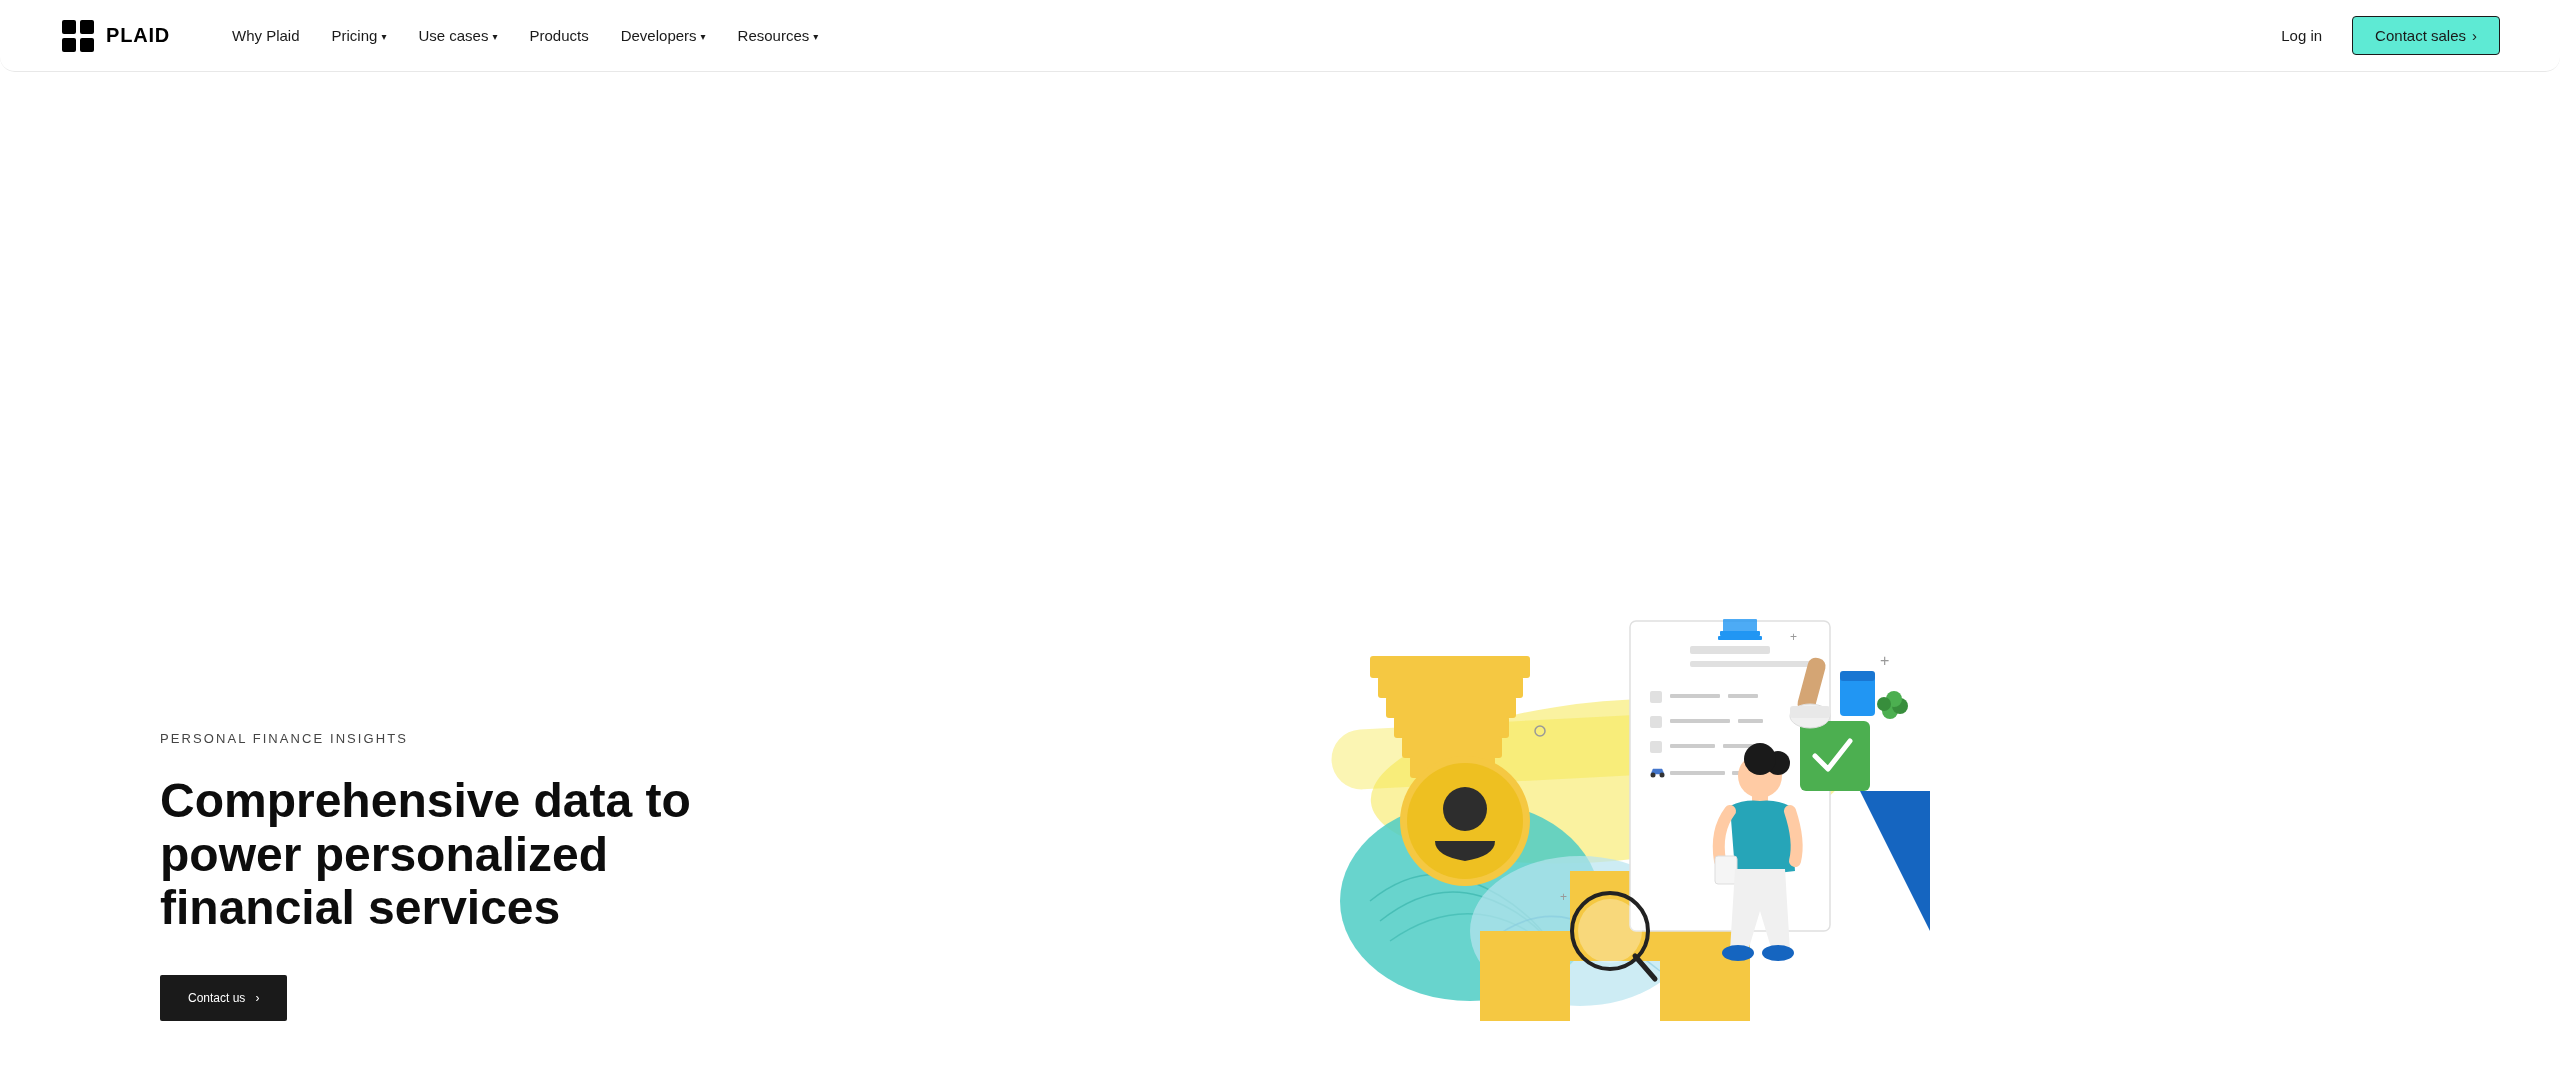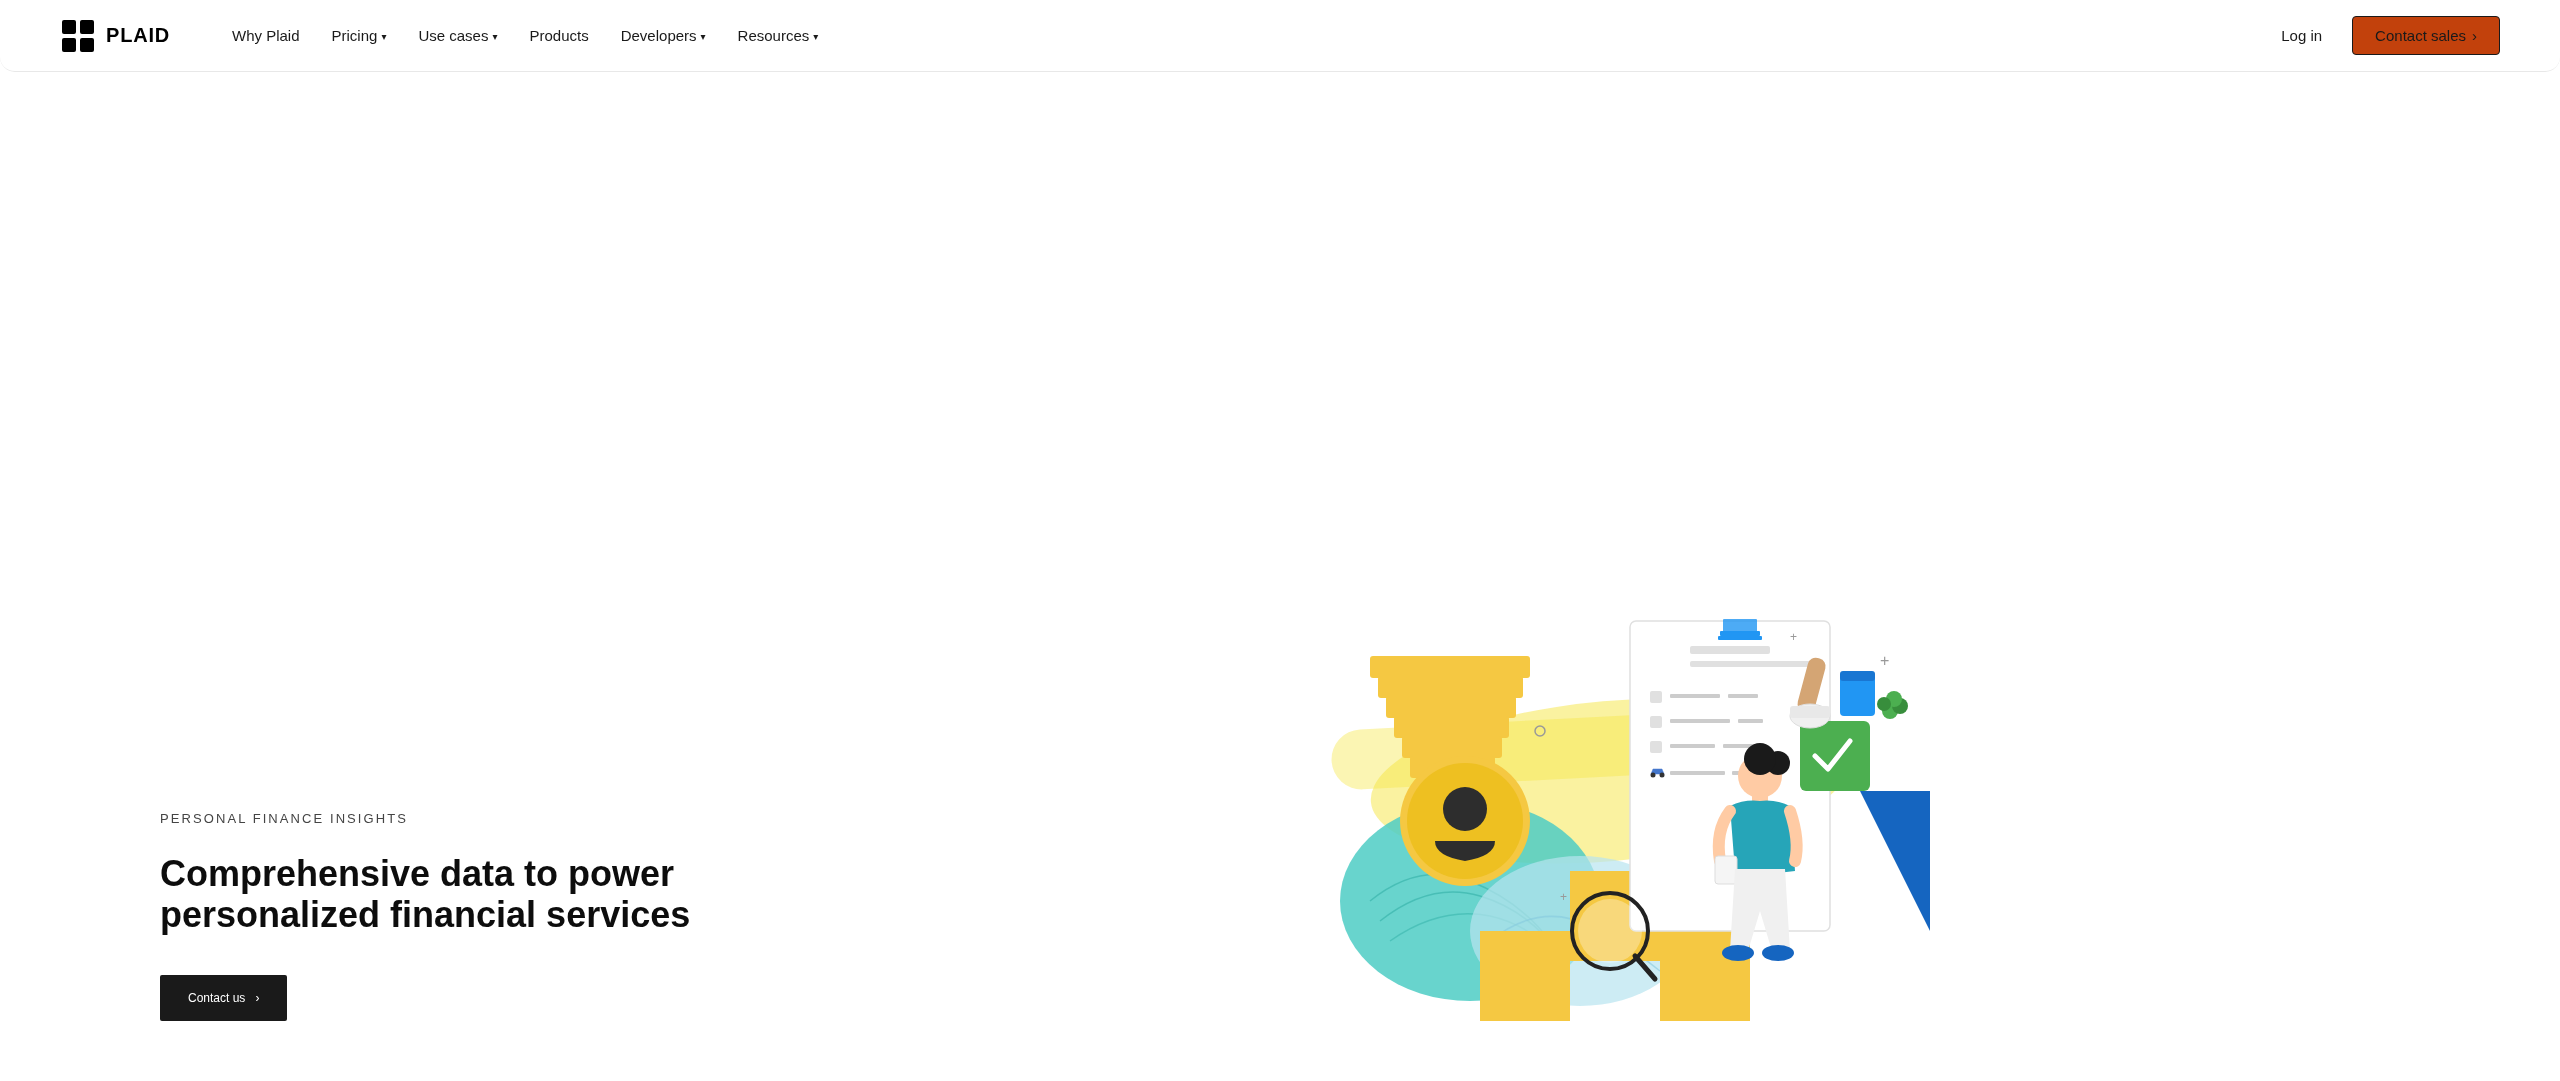--- a/index.html
+++ b/index.html
@@ -71,21 +71,21 @@
     .nav-cta {
       display: flex;
       align-items: center;
       gap: 6px;
       padding: 10px 22px;
       border: 1.5px solid #1a1a1a;
       border-radius: 4px;
       font-size: 15px;
       font-weight: 500;
       cursor: pointer;
-      background: #c2410c;
+      background: #5eead4;
       color: #1a1a1a;
       white-space: nowrap;
     }
 
     
     .hero {
       display: flex;
       align-items: flex-end;
       min-height: calc(100vh - 72px);
       padding: 60px 60px 60px 160px;
@@ -99,21 +99,21 @@
     }
     .hero-label {
       font-size: 13px;
       letter-spacing: 0.16em;
       text-transform: uppercase;
       color: #444;
       margin-bottom: 28px;
       font-weight: 400;
     }
     .hero-title {
-      font-size: 36px;
+      font-size: 48px;
       font-weight: 800;
       line-height: 1.12;
       color: #0d0d0d;
       margin-bottom: 40px;
     }
     .hero-cta {
       display: inline-flex;
       align-items: center;
       gap: 10px;
       background: #1a1a1a;

